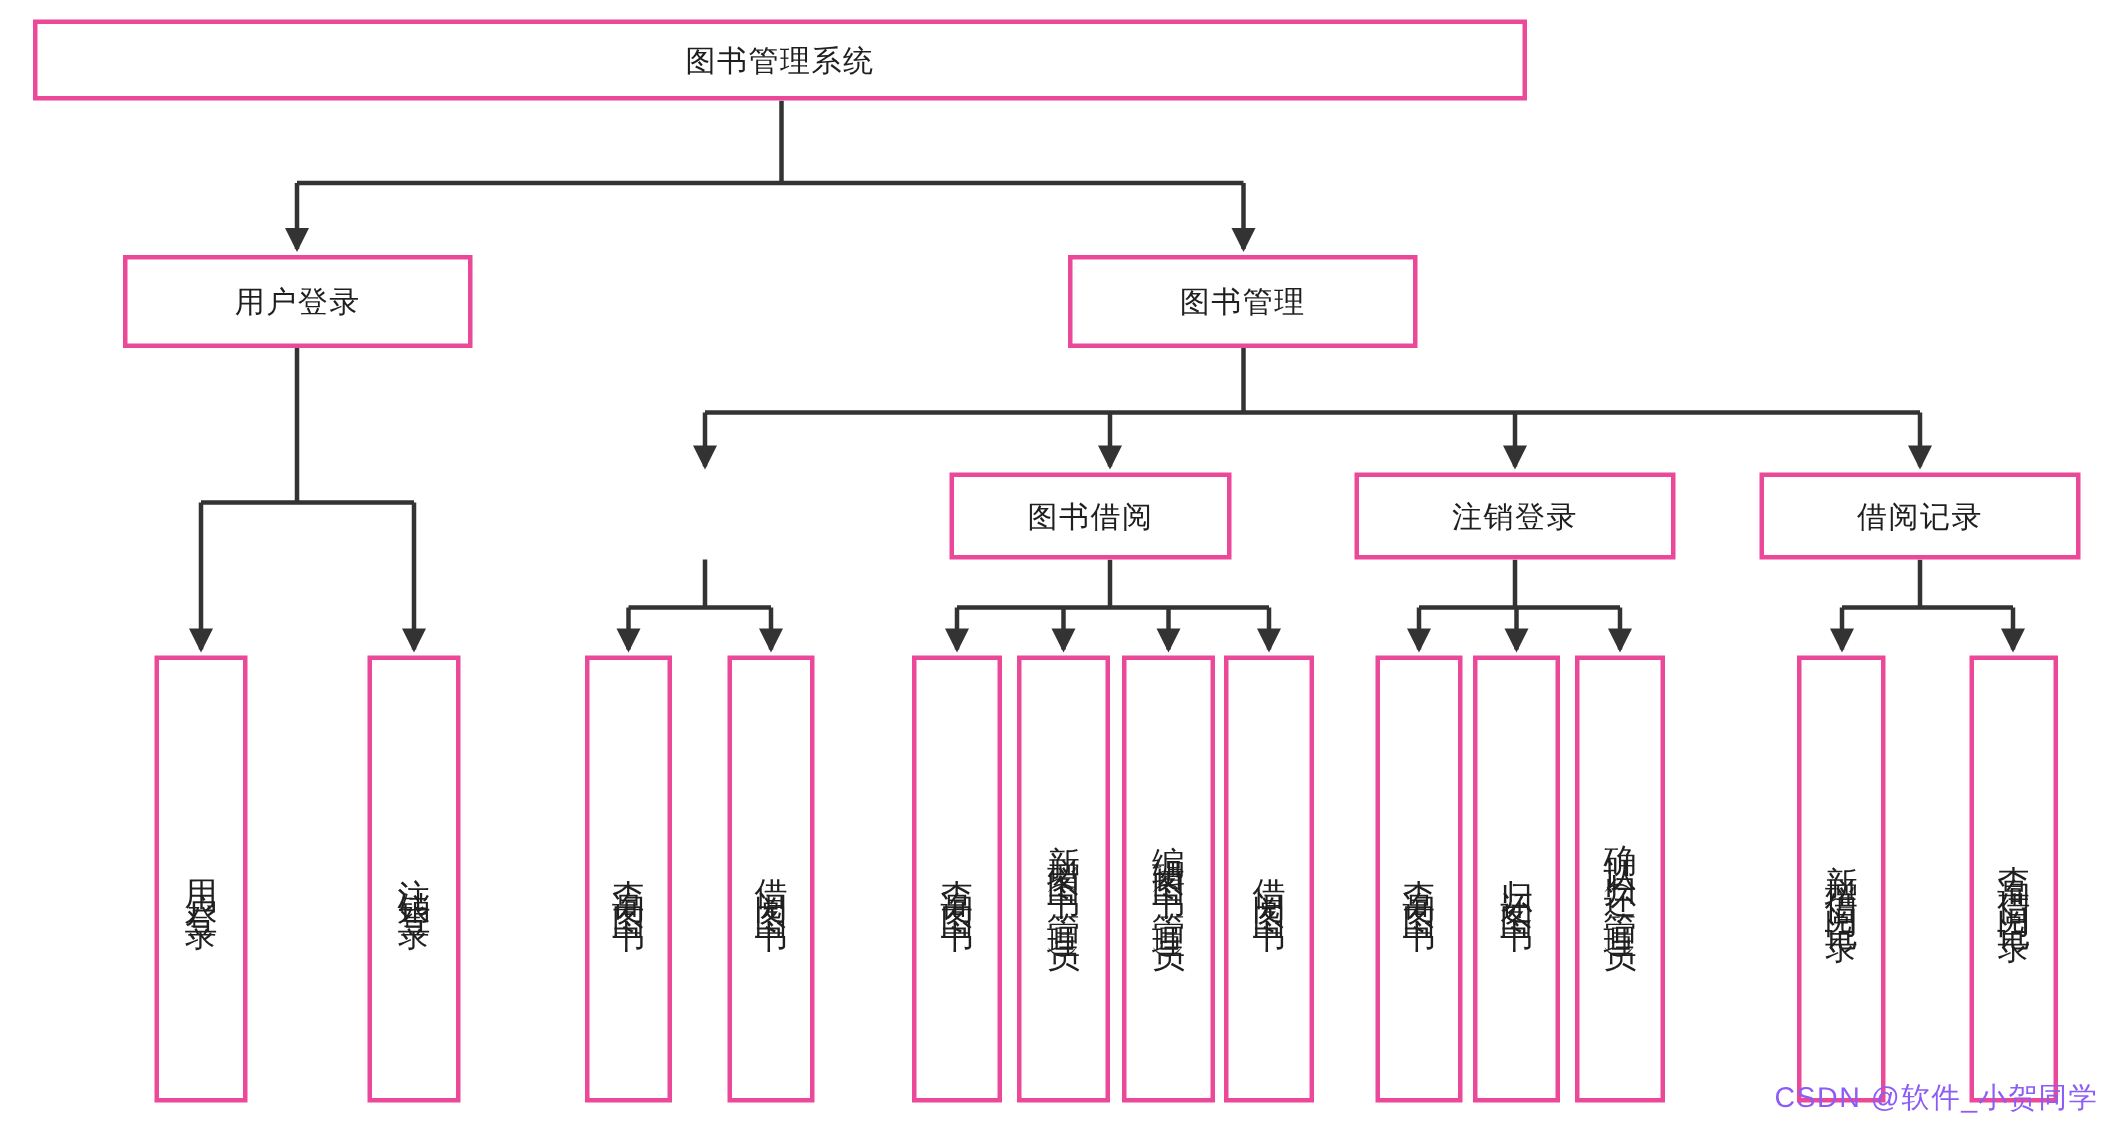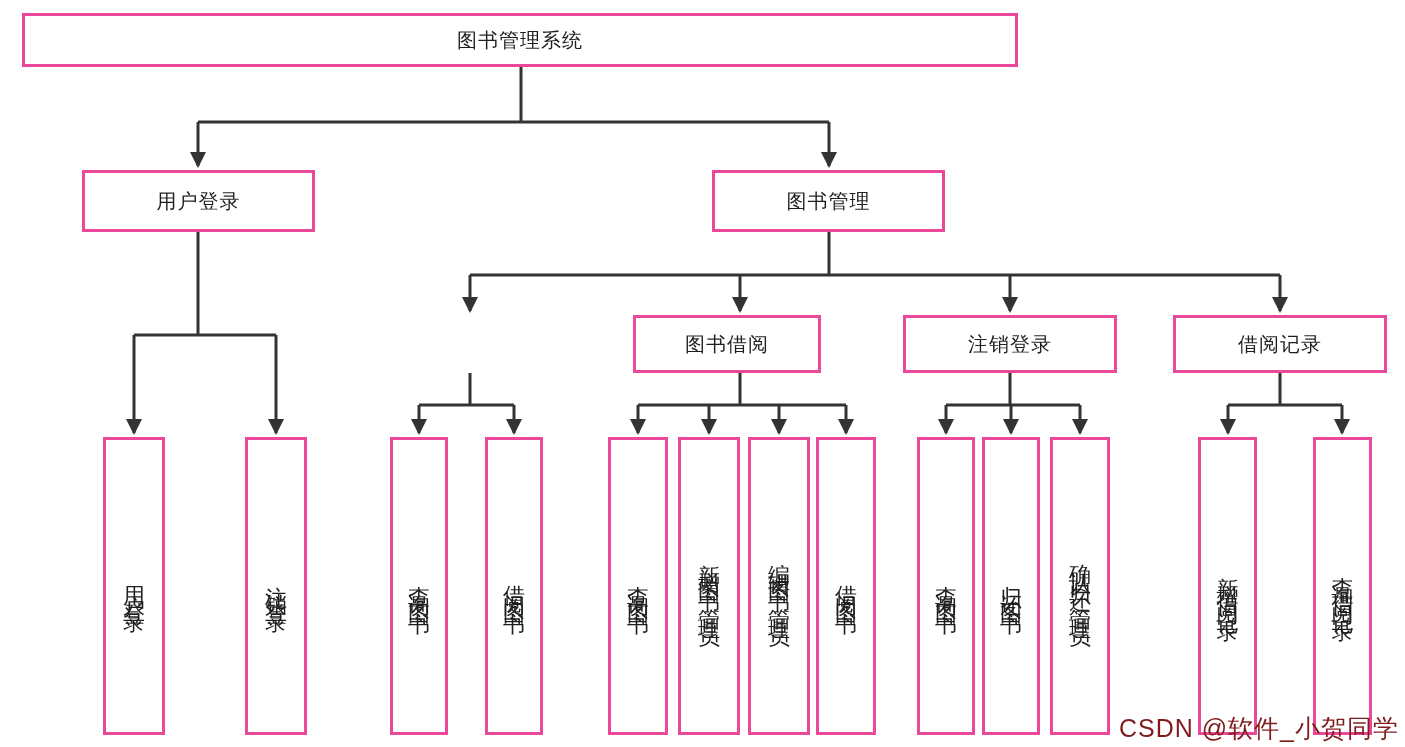--- a/index.html
+++ b/index.html
@@ -36,22 +36,22 @@
     text-orientation: mixed;
     font-size: 22px;
     letter-spacing: 9px;
     line-height: 1;
     white-space: nowrap;
   }
   .watermark {
     position: absolute;
     right: 6px;
     bottom: 2px;
-    font-size: 25px;
-    color: #7f1d1d;
+    font-size: 19px;
+    color: #8b5cf6;
     letter-spacing: 1px;
     user-select: none;
   }
 </style>
 </head>
 <body>
 
 <div class="stage">
 
   <svg class="wires" width="1405" height="747" viewBox="0 0 1405 747" xmlns="http://www.w3.org/2000/svg">

